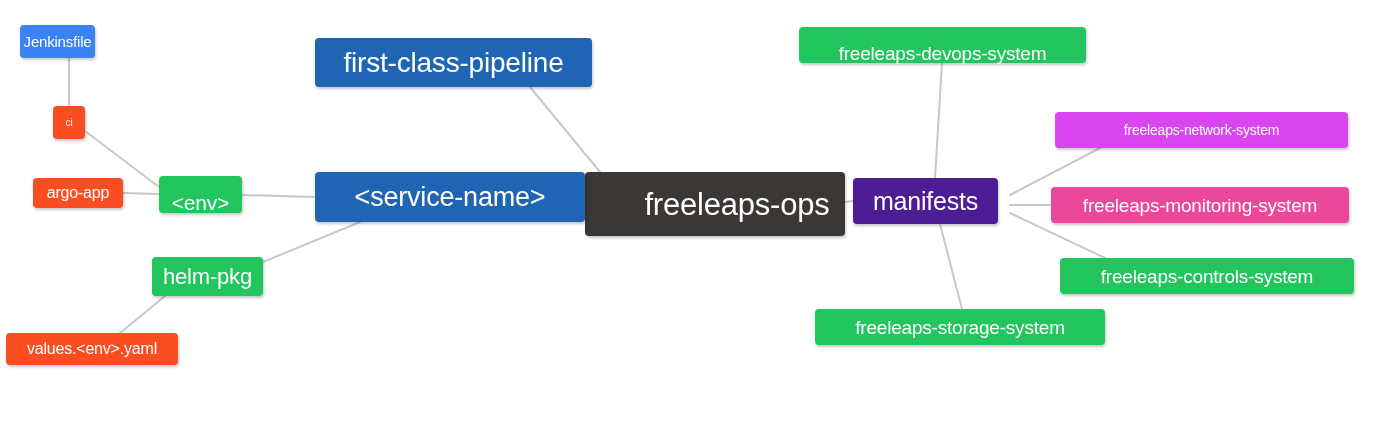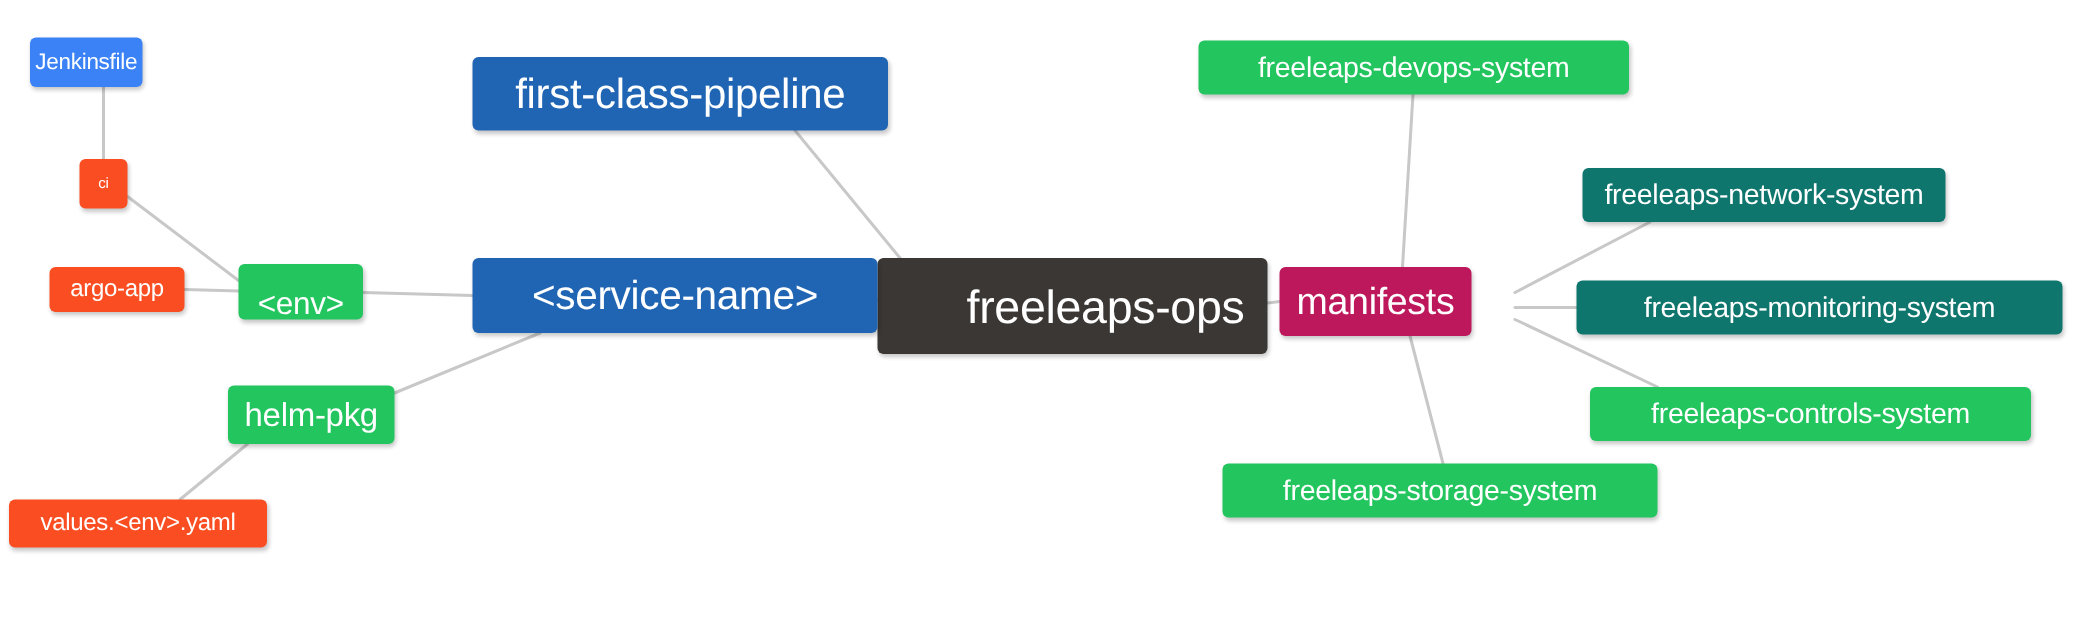--- a/index.html
+++ b/index.html
@@ -63,48 +63,48 @@
   <div id="nodes">
       <div class="node" style="left: 585px; top: 172px; width: 260px; height: 64px; background: rgb(59, 55, 53); font-size: 31px; padding-left: 44px;">
         <span>freeleaps-ops</span>
       </div>
       <div class="node" style="left: 315px; top: 38px; width: 277px; height: 49px; background: rgb(32, 101, 180); font-size: 28px;">
         <span>first-class-pipeline</span>
       </div>
       <div class="node" style="left: 315px; top: 172px; width: 270px; height: 50px; background: rgb(32, 101, 180); font-size: 27px;">
         <span>&lt;service-name&gt;</span>
       </div>
-      <div class="node" style="left: 853px; top: 178px; width: 128px; height: 46px; background: #be185d; font-size: 25px;">
+      <div class="node" style="left: 853px; top: 178px; width: 145px; height: 46px; background: #4c1d95; font-size: 25px;">
         <span>manifests</span>
       </div>
       <div class="node" style="left: 159px; top: 176px; width: 83px; height: 37px; background: rgb(34, 197, 94); font-size: 21px; align-items: flex-end;">
         <span>&lt;env&gt;</span>
       </div>
       <div class="node" style="left: 152px; top: 257px; width: 111px; height: 39px; background: rgb(34, 197, 94); font-size: 22px;">
         <span>helm-pkg</span>
       </div>
       <div class="node" style="left: 20px; top: 25px; width: 75px; height: 33px; background: #3b82f6; font-size: 15px;">
         <span>Jenkinsfile</span>
       </div>
       <div class="node" style="left: 53px; top: 106px; width: 32px; height: 33px; background: rgb(250, 78, 34); font-size: 10px;">
         <span>ci</span>
       </div>
       <div class="node" style="left: 33px; top: 178px; width: 90px; height: 30px; background: rgb(250, 78, 34); font-size: 16px;">
         <span>argo-app</span>
       </div>
       <div class="node" style="left: 6px; top: 333px; width: 172px; height: 32px; background: rgb(250, 78, 34); font-size: 16px;">
         <span>values.&lt;env&gt;.yaml</span>
       </div>
-      <div class="node" style="left: 799px; top: 27px; width: 287px; height: 36px; background: rgb(34, 197, 94); font-size: 19px;">
+      <div class="node" style="left: 799px; top: 27px; width: 287px; height: 36px; background: rgb(34, 197, 94); font-size: 19px; align-items: flex-end;">
         <span>freeleaps-devops-system</span>
       </div>
-      <div class="node" style="left: 1055px; top: 112px; width: 242px; height: 36px; background: #0f766e; font-size: 19px;">
+      <div class="node" style="left: 1055px; top: 112px; width: 293px; height: 36px; background: #d946ef; font-size: 14px;">
         <span>freeleaps-network-system</span>
       </div>
-      <div class="node" style="left: 1051px; top: 187px; width: 324px; height: 36px; background: #0f766e; font-size: 19px;">
+      <div class="node" style="left: 1051px; top: 187px; width: 298px; height: 36px; background: #ec4899; font-size: 19px;">
         <span>freeleaps-monitoring-system</span>
       </div>
       <div class="node" style="left: 1060px; top: 258px; width: 294px; height: 36px; background: rgb(34, 197, 94); font-size: 19px;">
         <span>freeleaps-controls-system</span>
       </div>
       <div class="node" style="left: 815px; top: 309px; width: 290px; height: 36px; background: rgb(34, 197, 94); font-size: 19px;">
         <span>freeleaps-storage-system</span>
       </div>
     </div>
 </div>

